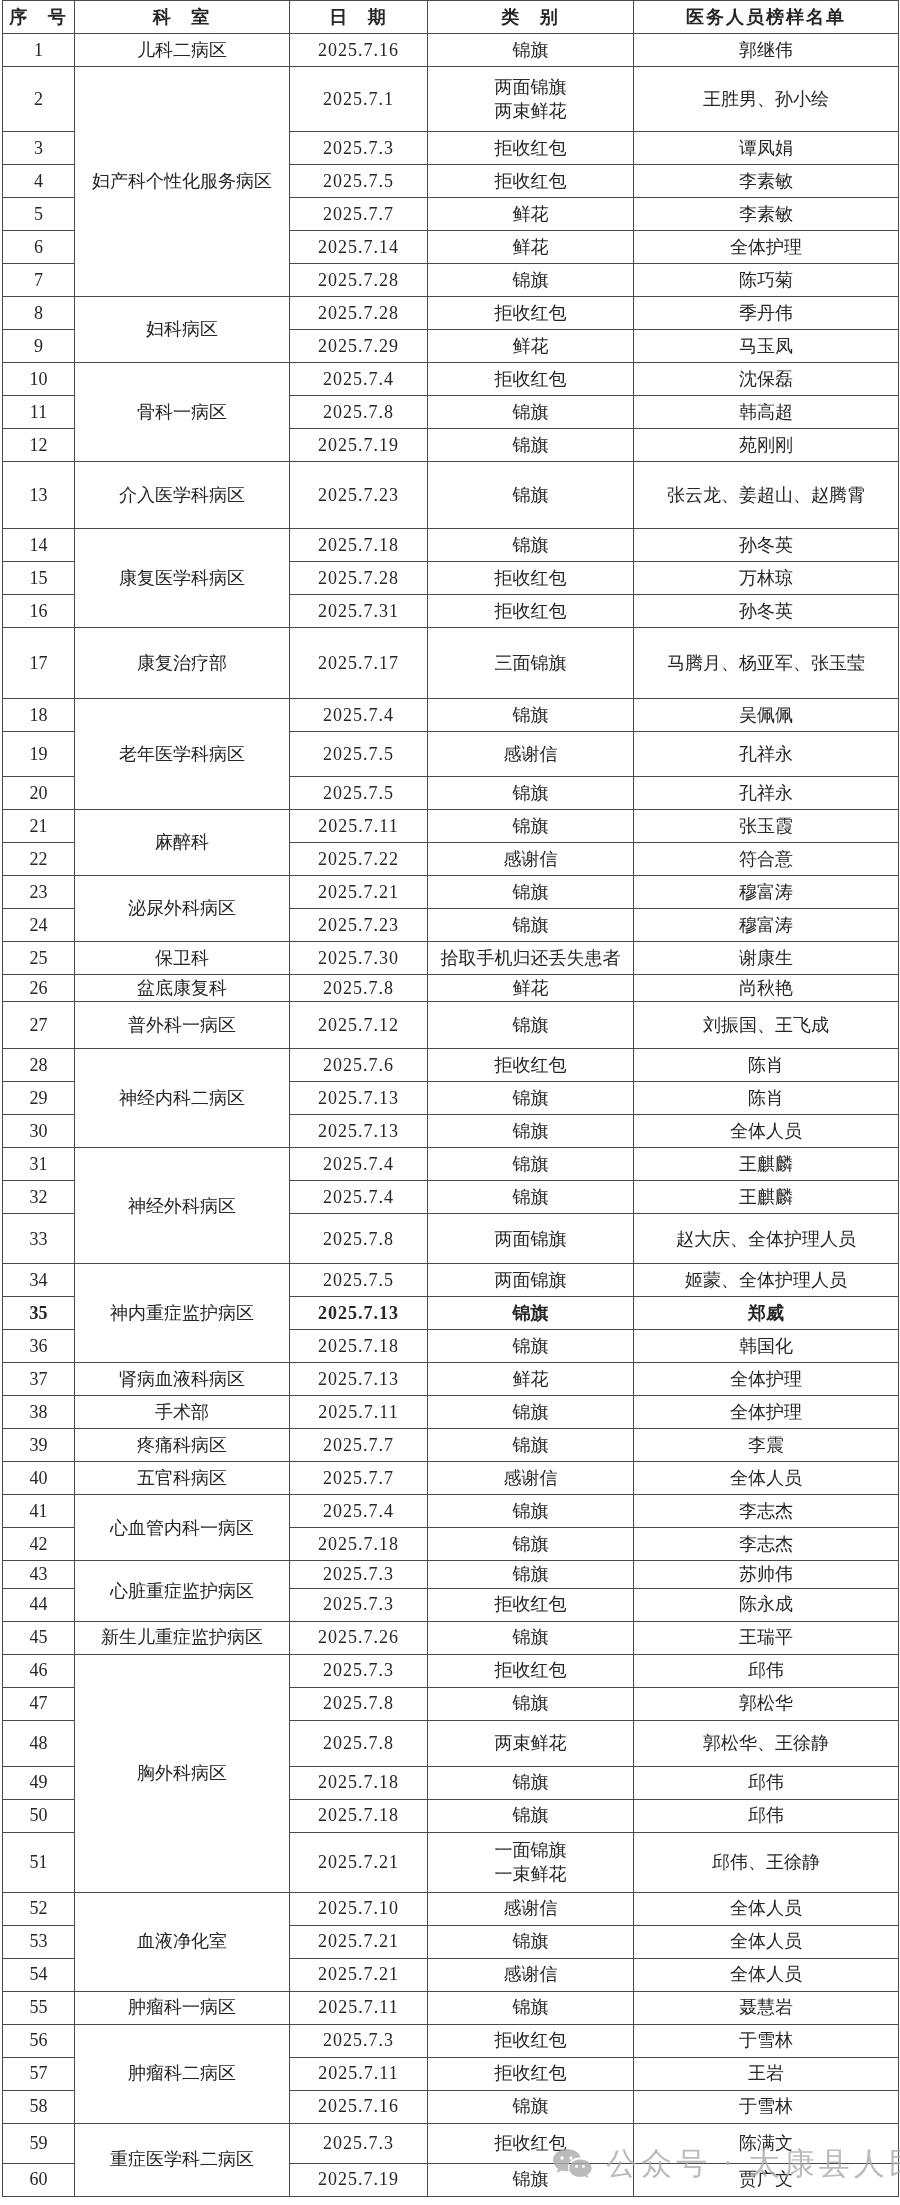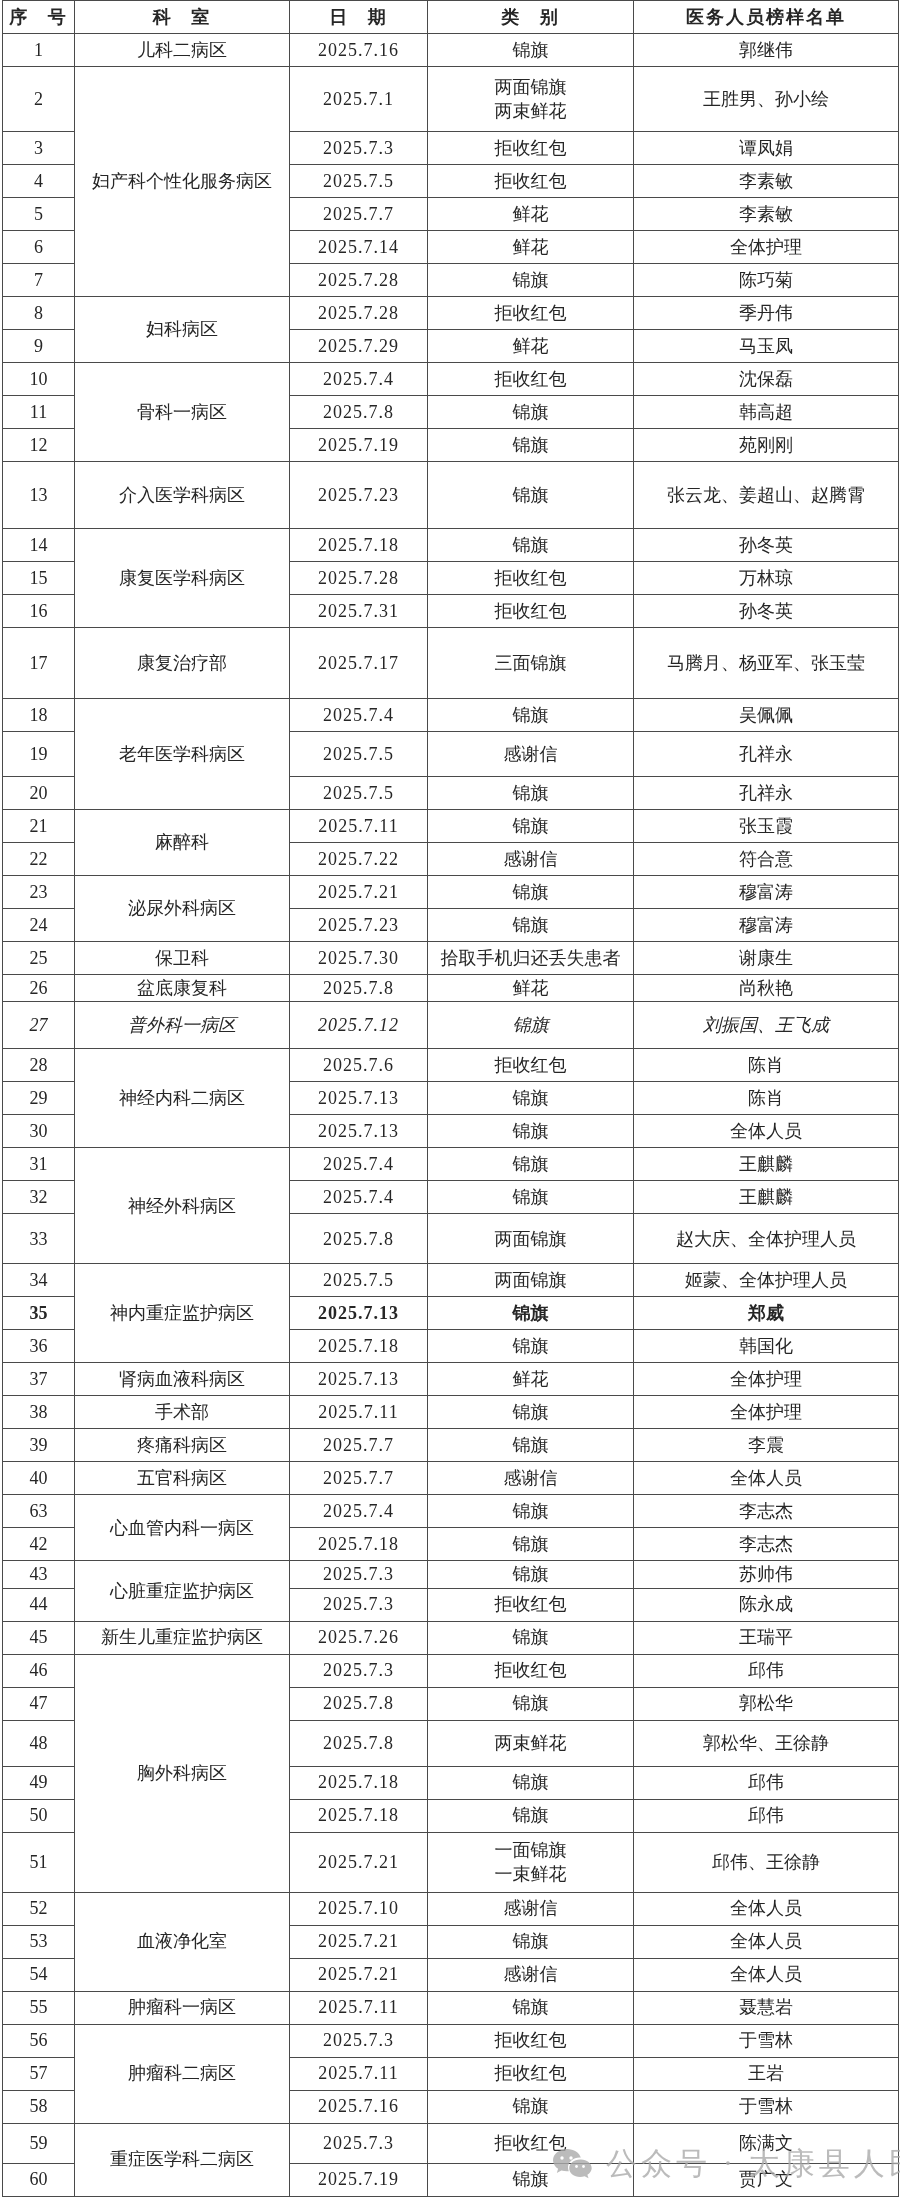--- a/index.html
+++ b/index.html
@@ -211,21 +211,21 @@
           <td class="category">拾取手机归还丢失患者</td>
           <td>谢康生</td>
         </tr>
         <tr style="height: 24px;">
           <td>26</td>
           <td>盆底康复科</td>
           <td class="date-cell">2025.7.8</td>
           <td class="category">鲜花</td>
           <td>尚秋艳</td>
         </tr>
-        <tr style="height: 47px; font-style: italic;">
+        <tr style="height: 47px;">
           <td>27</td>
           <td>普外科一病区</td>
           <td class="date-cell">2025.7.12</td>
           <td class="category">锦旗</td>
           <td>刘振国、王飞成</td>
         </tr>
         <tr style="height: 33px;">
           <td>28</td>
           <td rowspan="3">神经内科二病区</td>
           <td class="date-cell">2025.7.6</td>
@@ -304,21 +304,21 @@
           <td>李震</td>
         </tr>
         <tr style="height: 33px;">
           <td>40</td>
           <td>五官科病区</td>
           <td class="date-cell">2025.7.7</td>
           <td class="category">感谢信</td>
           <td>全体人员</td>
         </tr>
         <tr style="height: 33px;">
-          <td>63</td>
+          <td>41</td>
           <td rowspan="2">心血管内科一病区</td>
           <td class="date-cell">2025.7.4</td>
           <td class="category">锦旗</td>
           <td>李志杰</td>
         </tr>
         <tr style="height: 33px;">
           <td>42</td>
           <td class="date-cell">2025.7.18</td>
           <td class="category">锦旗</td>
           <td>李志杰</td>

